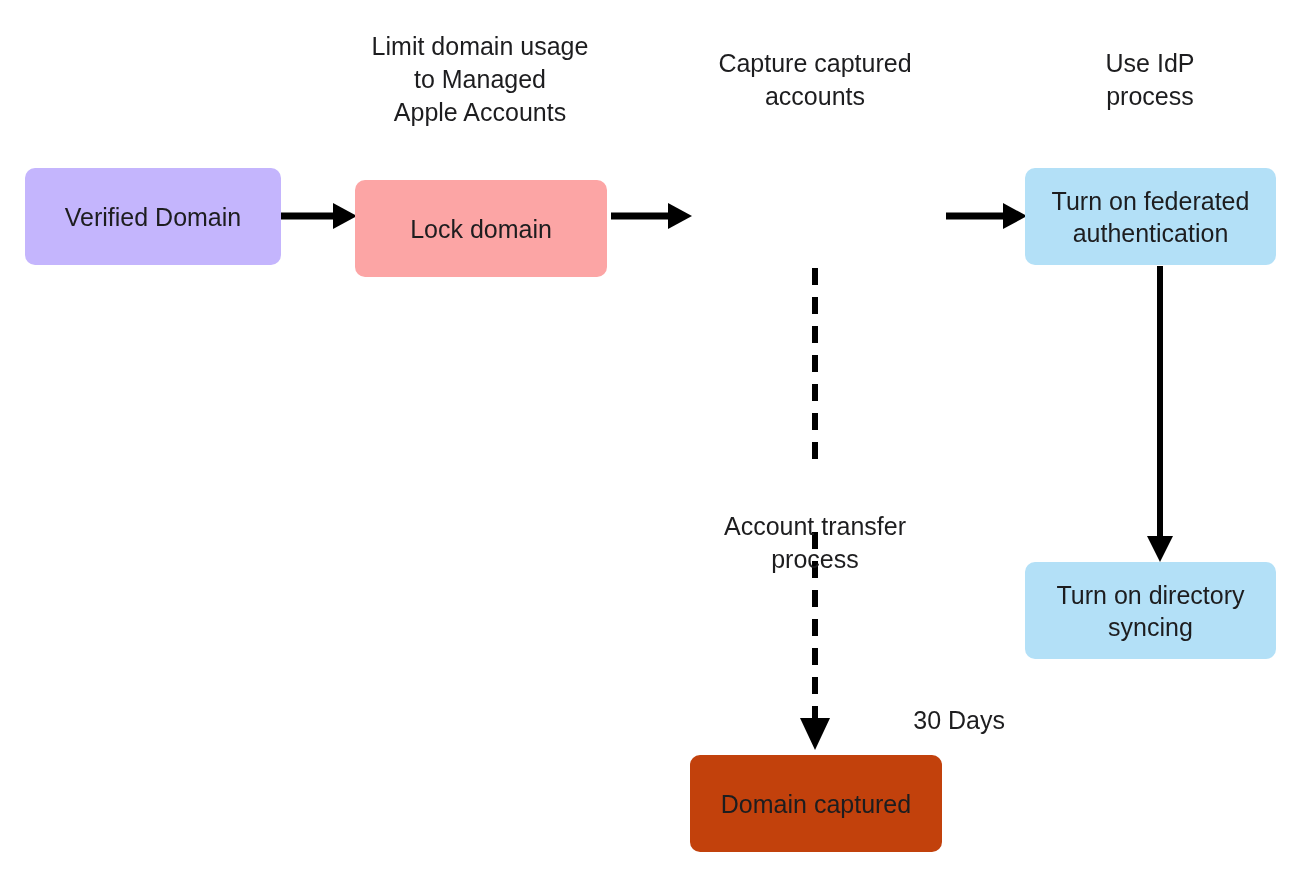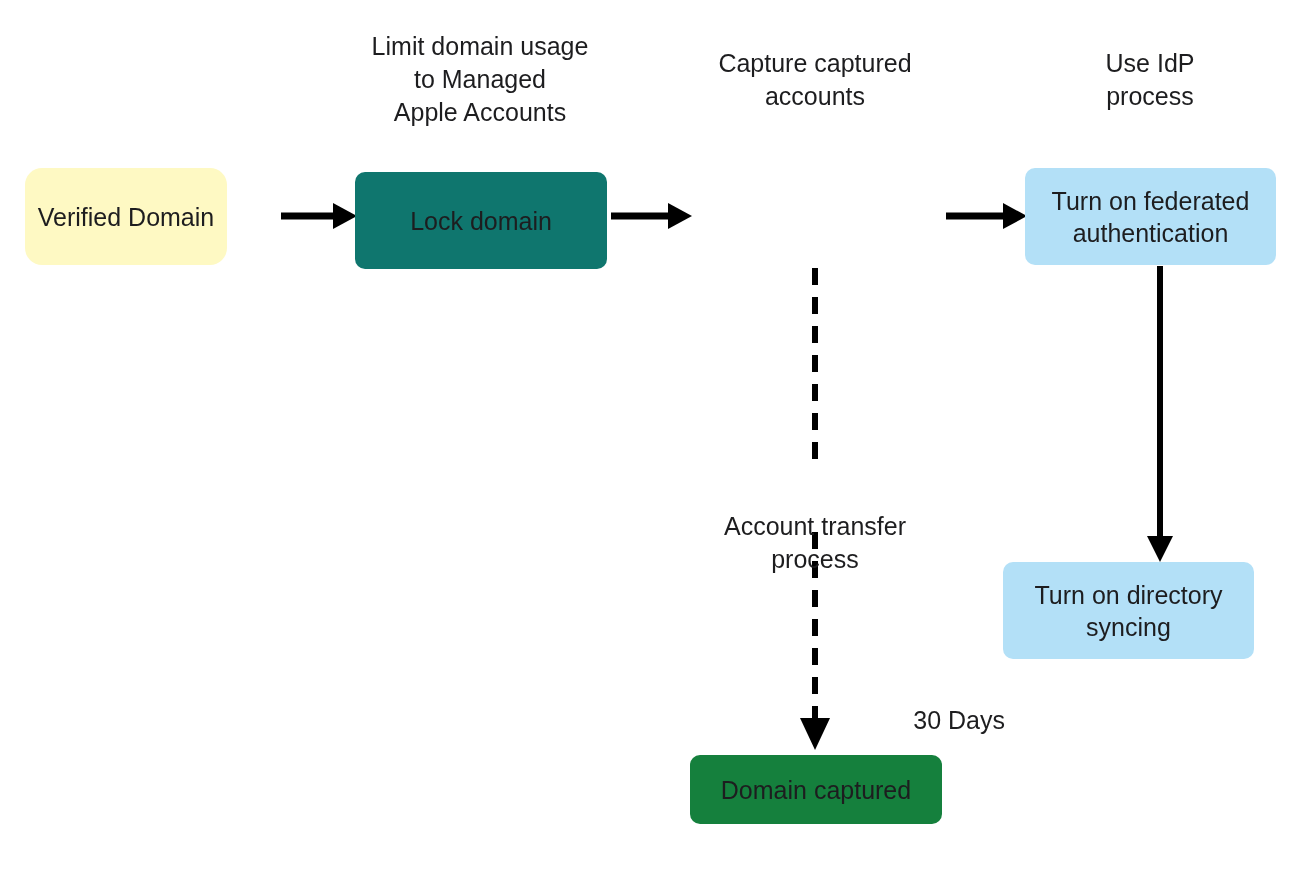--- a/index.html
+++ b/index.html
@@ -95,31 +95,31 @@
       <polygon points="1147,536 1173,536 1160,562" fill="#000000"></polygon>
     </g>
 
     <g>
       <line x1="815" y1="268" x2="815" y2="462" stroke="#000000" stroke-width="6" stroke-dasharray="17 12"></line>
       <line x1="815" y1="532" x2="815" y2="720" stroke="#000000" stroke-width="6" stroke-dasharray="17 12"></line>
       <polygon points="800,718 830,718 815,750" fill="#000000"></polygon>
     </g>
   </svg>
 
-  <div class="node" style="left:25px; top:168px; width:202px; height:97px; background:#fef9c3;border-radius:17px;">Verified Domain</div>
+  <div class="node" style="left:25px; top:168px; width:256px; height:97px; background:#c4b5fd;">Verified Domain</div>
 
-  <div class="node" style="left:355px; top:172px; width:252px; height:97px; background:#0f766e;">Lock domain</div>
+  <div class="node" style="left:355px; top:180px; width:252px; height:97px; background:#fca5a5;">Lock domain</div>
 
 
   <div class="node" style="left:1025px; top:168px; width:251px; height:97px; background:#b3e0f7;">Turn on federated
 authentication</div>
 
-  <div class="node" style="left:1003px; top:562px; width:251px; height:97px; background:#b3e0f7;">Turn on directory
+  <div class="node" style="left:1025px; top:562px; width:251px; height:97px; background:#b3e0f7;">Turn on directory
 syncing</div>
 
-  <div class="node" style="left:690px; top:755px; width:252px; height:69px; background:#15803d;">Domain captured</div>
+  <div class="node" style="left:690px; top:755px; width:252px; height:97px; background:#c2410c;">Domain captured</div>
 
   <div class="edge-label" style="left:675px; top:462px; width:280px;margin-top:48px;">Account transfer
 process</div>
 
   <div class="edge-label" style="left:845px; top:704px; width:160px; text-align:right;">30 Days</div>
 
 </div>
 
 </body></html>

